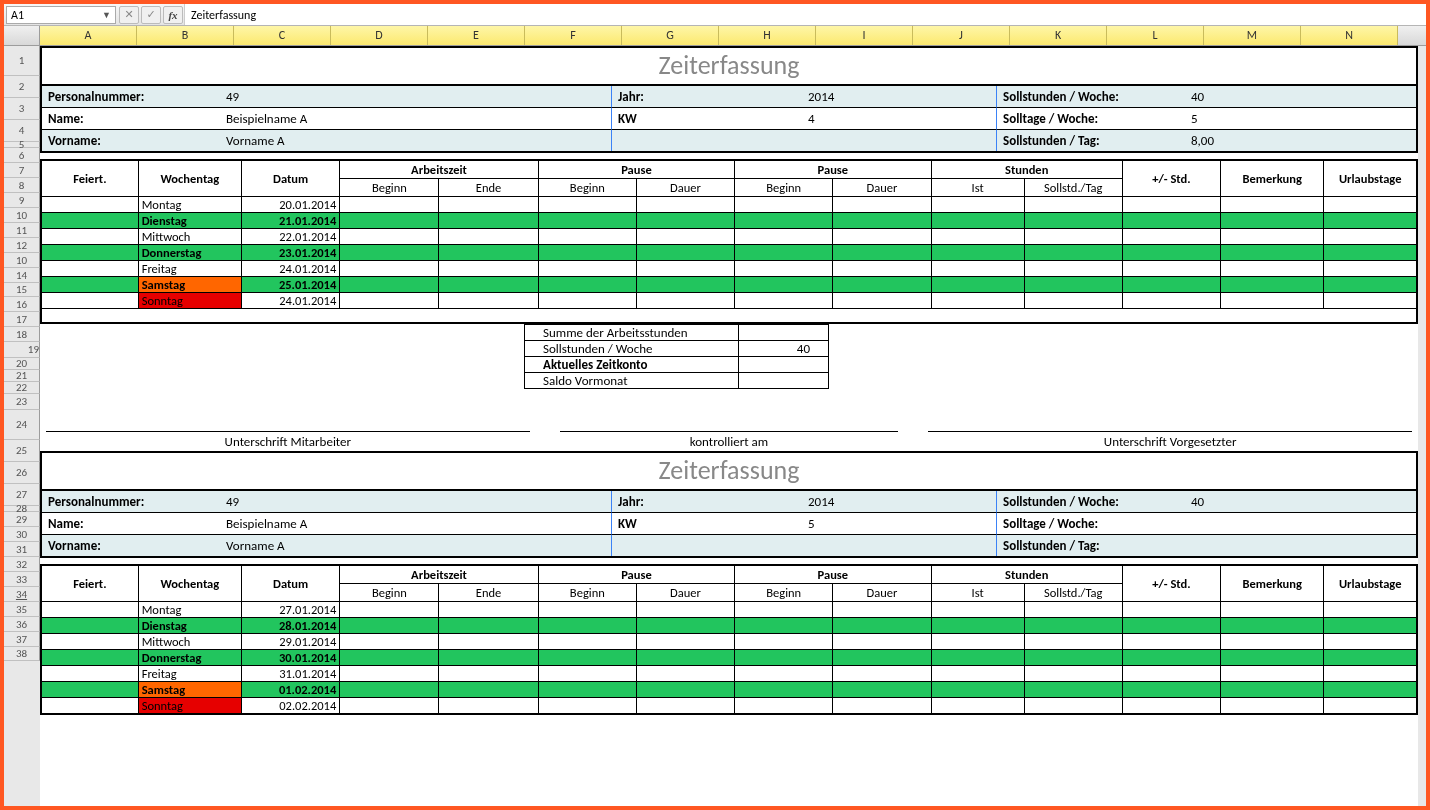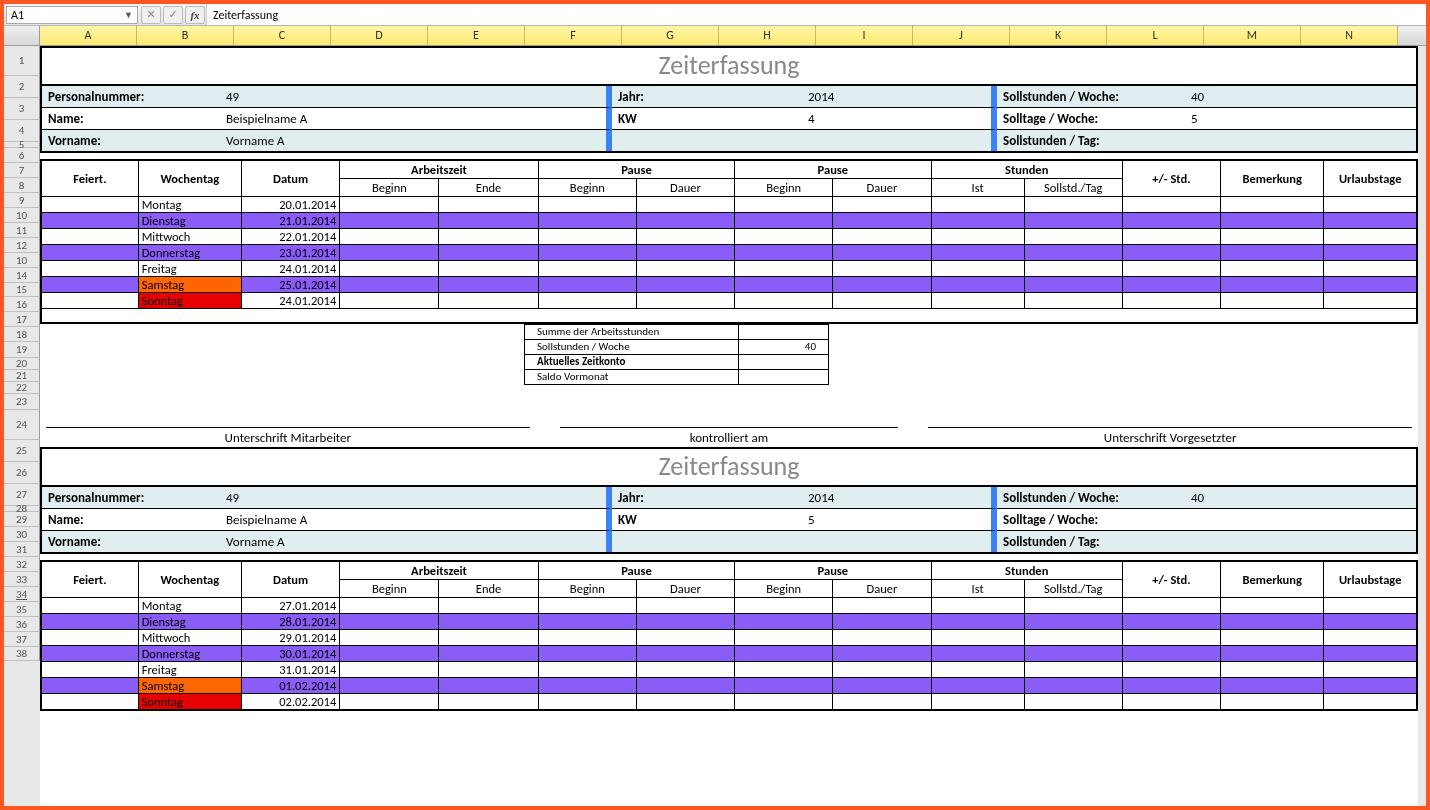--- a/index.html
+++ b/index.html
@@ -20,21 +20,21 @@
   
   .formula-bar {
     display: flex;
     align-items: center;
     height: 22px;
     background: linear-gradient(#f7f7f7,#e4e4e4);
     border-bottom: 1px solid #b5b5b5;
     font-size: 12px;
   }
   .name-box {
-    width: 132px;
+    width: 110px;
     background: #fff;
     border: 1px solid #aaa;
     padding: 1px 4px;
     margin: 1px 2px;
     display: flex;
     align-items: center;
     justify-content: space-between;
   }
   .name-box .dd { font-size: 9px; color:#555; }
   .fb-btn {
@@ -72,21 +72,21 @@
     font-size:26px; color:#888; text-align:center; font-weight:400;
     border:2px solid #000; border-bottom:none; padding:1px 0 3px;
     background:#fff;
   }
   .info-grid {
     display:grid;
     grid-template-columns: 570px 385px 1fr;
     border:2px solid #000;
   }
   .info-cell {
-    display:flex; border-right:6px solid #3b82f6; border-bottom:1px solid #000;
+    display:flex; border-right:1px solid #3b82f6; border-bottom:1px solid #000;
     background:#e1eef0;
   }
   .info-cell.no-br { border-right:none; }
   .info-cell.no-bb { border-bottom:none; }
   .info-label { font-weight:bold; padding:3px 6px; width:178px;}
   .info-label.w2 { width:190px;}
   .info-label.w3 { width:188px;}
   .info-value { padding:3px 6px; flex:1;}
   
   table.ts {
@@ -94,27 +94,27 @@
     border:2px solid #000;
   }
   table.ts th, table.ts td {
     border:1px solid #000; padding:0 3px; font-size:12.5px;
     height:15px; line-height:15px; overflow:hidden;
   }
   table.ts th { font-weight:bold; text-align:center; padding:1px 2px;}
   table.ts .sub th { font-weight:normal; text-align:center; height:14px;}
   table.ts td { text-align:left;}
   table.ts td.right { text-align:right;}
-  .stripe { background:#8b5cf6;}
+  .stripe { background:#22c55e;font-weight:bold;}
   .sat { background:#ff6600; color:#000;}
   .sun { background:#e60000; color:#000;}
   .blank-row td { border-left:1px solid #000; border-right:1px solid #000; height:14px;}
   
   .summary { margin-left:484px; width:305px; border:1px solid #000; border-collapse:collapse;}
-  .summary td { border:1px solid #000; padding:0 12px; font-size:11px; height:15px;}
+  .summary td { border:1px solid #000; padding:0 18px; font-size:13px; height:15px;}
   .summary .b { font-weight:bold;}
   
   .sigs { display:flex; padding:8px 6px 2px; gap:30px; font-size:13px;}
   .sig { flex:1; text-align:center; border-top:1px solid #000; padding-top:2px;}
   
   .c-fe{width:94px}.c-wt{width:100px}.c-dt{width:95px}
   .c-az1,.c-az2{width:96px}.c-p1,.c-p2,.c-p3,.c-p4{width:95px}
   .c-ist{width:90px}.c-soll{width:95px}.c-pm{width:95px}
   .c-bem{width:100px}.c-url{width:90px}
   .scroll-stub{position:absolute;right:0;top:0;bottom:0;width:8px;background:#e8e8e8;}
@@ -173,21 +173,21 @@
         <div class="row-h" style="height: 15px; line-height: 15px;">9</div>
         <div class="row-h" style="height: 15px; line-height: 15px;">10</div>
         <div class="row-h" style="height: 15px; line-height: 15px;">11</div>
         <div class="row-h" style="height: 15px; line-height: 15px;">12</div>
         <div class="row-h" style="height: 15px; line-height: 15px;">10</div>
         <div class="row-h" style="height: 15px; line-height: 15px;">14</div>
         <div class="row-h" style="height: 14px; line-height: 14px;">15</div>
         <div class="row-h" style="height: 15px; line-height: 15px;">16</div>
         <div class="row-h" style="height: 15px; line-height: 15px;">17</div>
         <div class="row-h" style="height: 15px; line-height: 15px;">18</div>
-        <div class="row-h" style="height: 16px; line-height: 16px;">19</div>
+        <div class="row-h" style="height: 16px; line-height: 16px; text-align: right;">19</div>
         <div class="row-h" style="height: 12px; line-height: 12px;">20</div>
         <div class="row-h" style="height: 12px; line-height: 12px;">21</div>
         <div class="row-h" style="height: 12px; line-height: 12px;">22</div>
         <div class="row-h" style="height: 16px; line-height: 16px;">23</div>
         <div class="row-h" style="height: 30px; line-height: 30px;">24</div>
         <div class="row-h" style="height: 22px; line-height: 22px;">25</div>
         <div class="row-h" style="height: 22px; line-height: 22px;">26</div>
         <div class="row-h" style="height: 22px; line-height: 22px;">27</div>
         <div class="row-h" style="height: 6px; line-height: 6px;">28</div>
         <div class="row-h" style="height: 15px; line-height: 15px;">29</div>
@@ -234,20 +234,21 @@
     <div class="info-cell no-bb">
               <div class="info-label">Vorname:</div>
               <div class="info-value">Vorname A</div>
             </div>
     <div class="info-cell no-bb">
               <div class="info-label w2"></div>
               <div class="info-value"></div>
             </div>
     <div class="info-cell no-br no-bb">
               <div class="info-label w3">Sollstunden / Tag:</div>
+              <div class="info-value">8,00</div>
             </div>
   </div>
   <div style="height:6px"></div>
   <table class="ts">
     <colgroup>
       <col class="c-fe">
               <col class="c-wt">
               <col class="c-dt">
       <col class="c-az1">
               <col class="c-az2">

